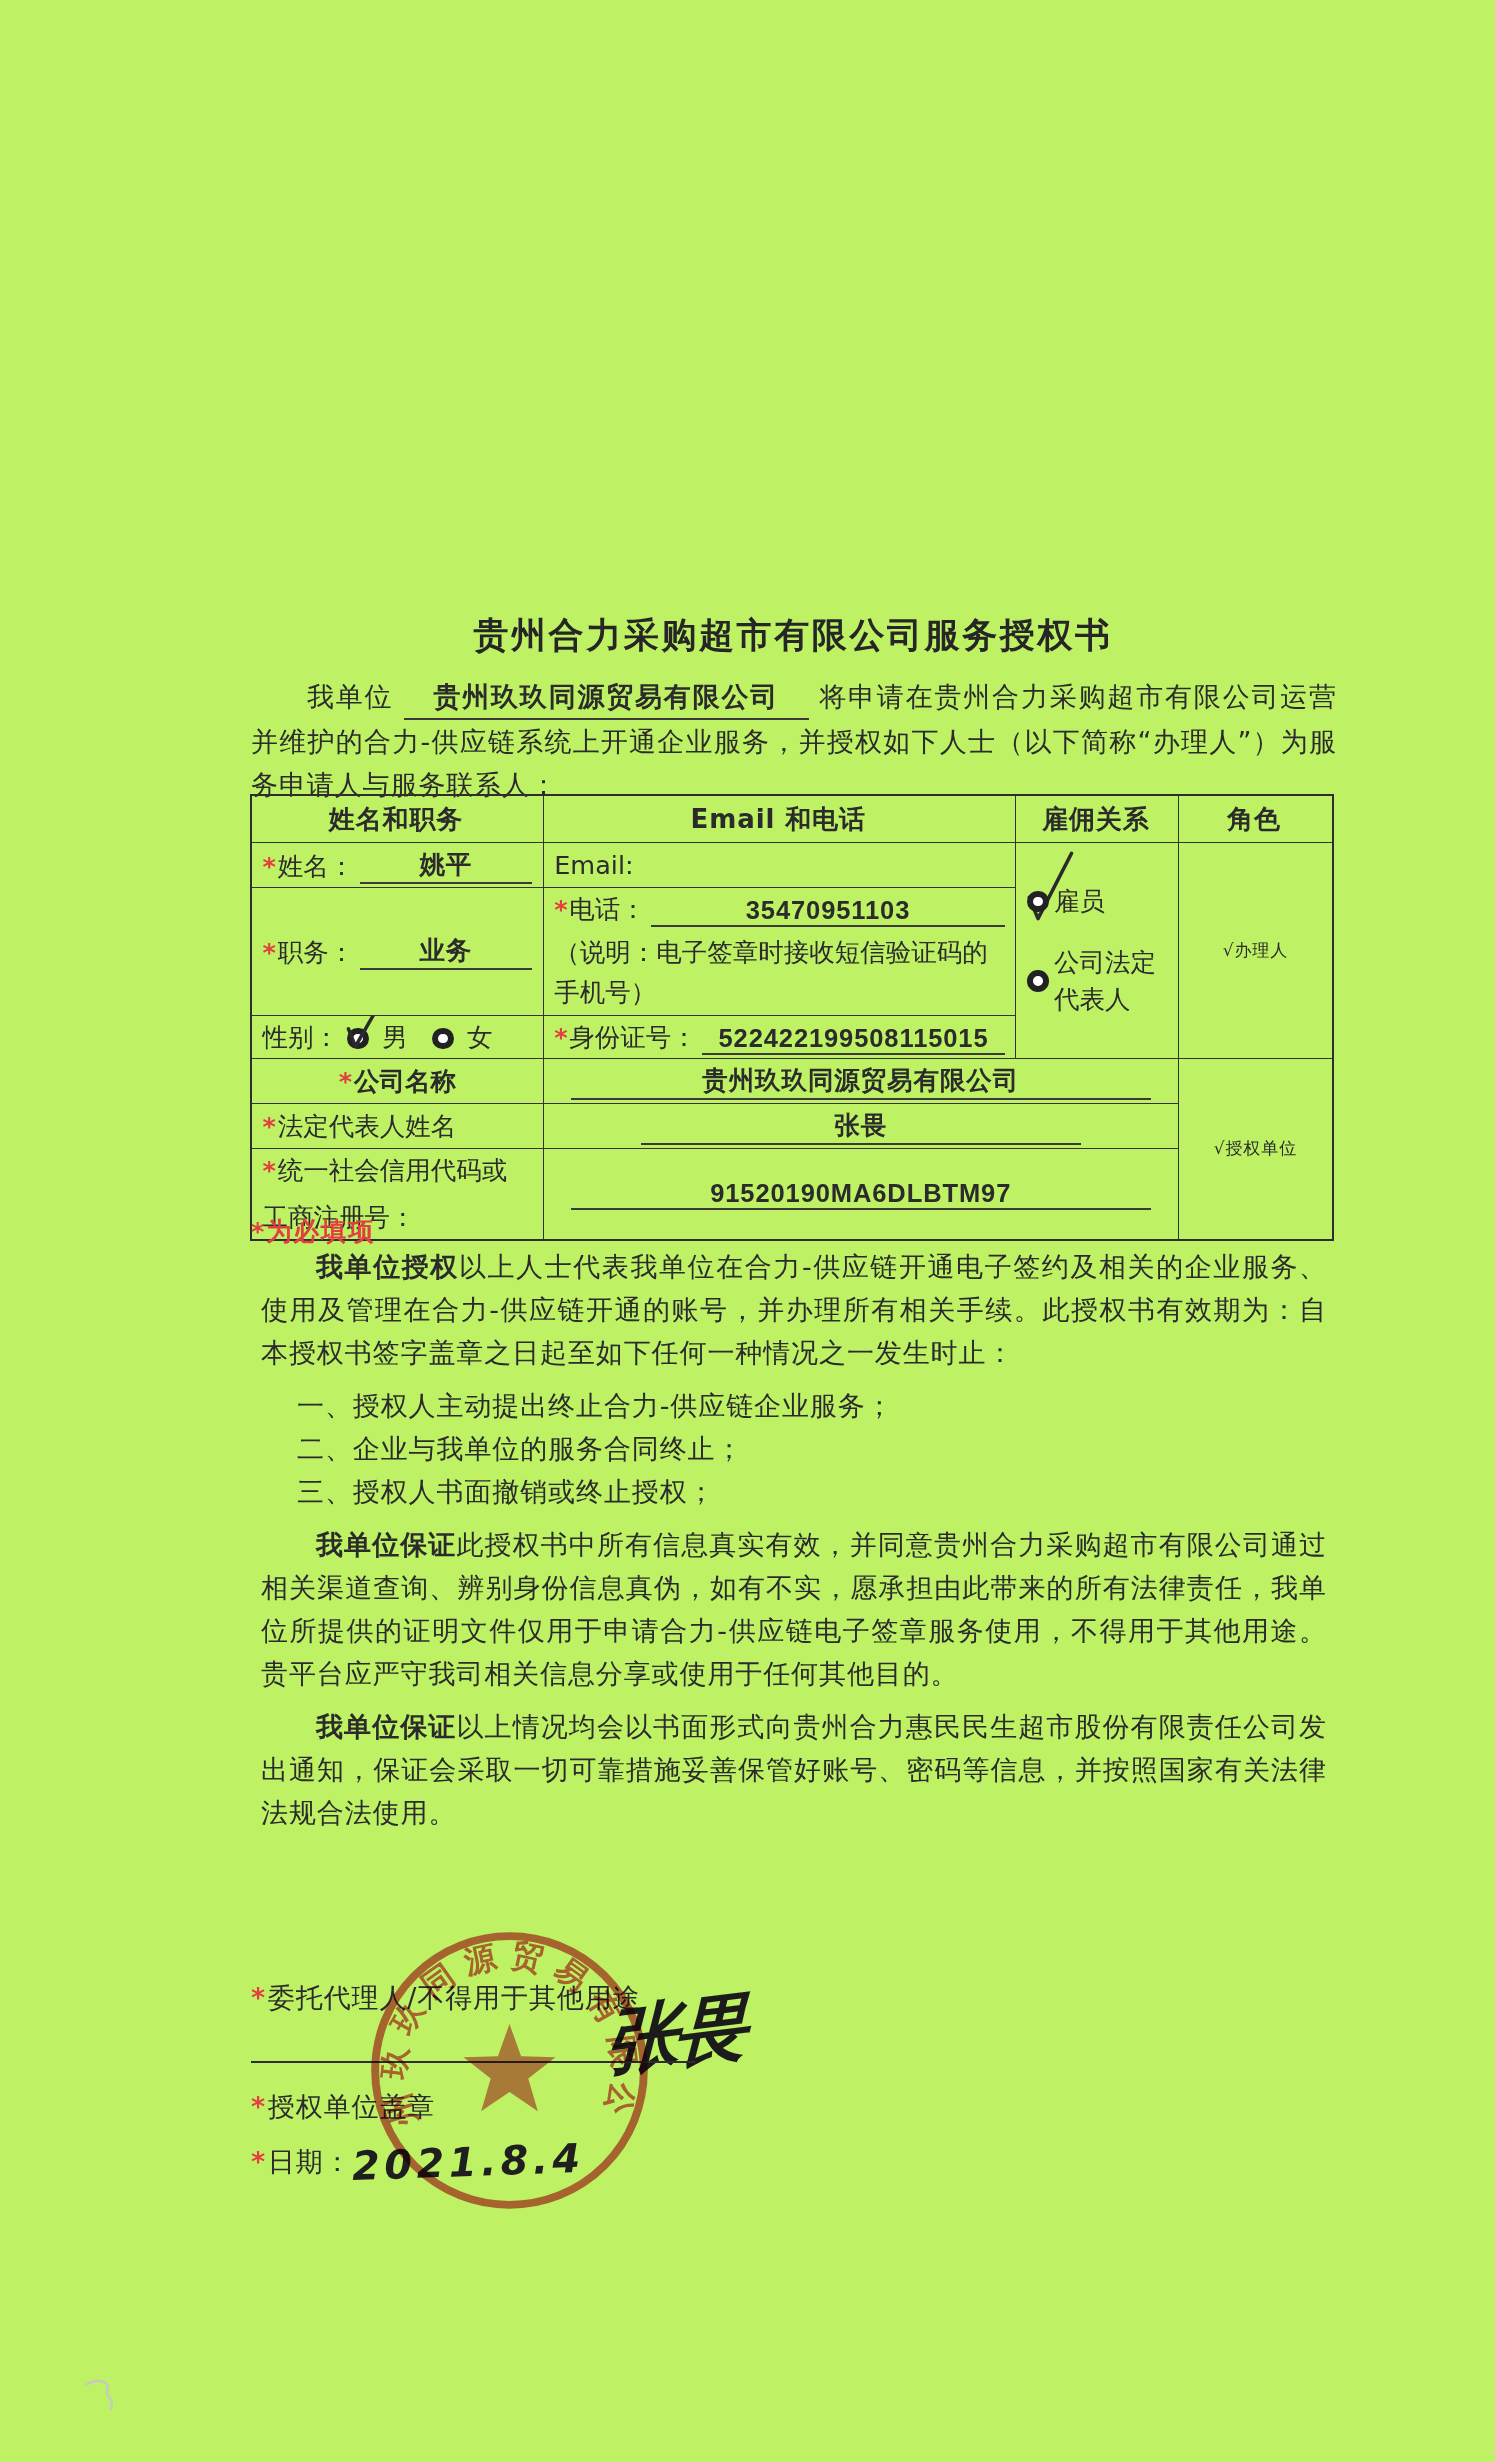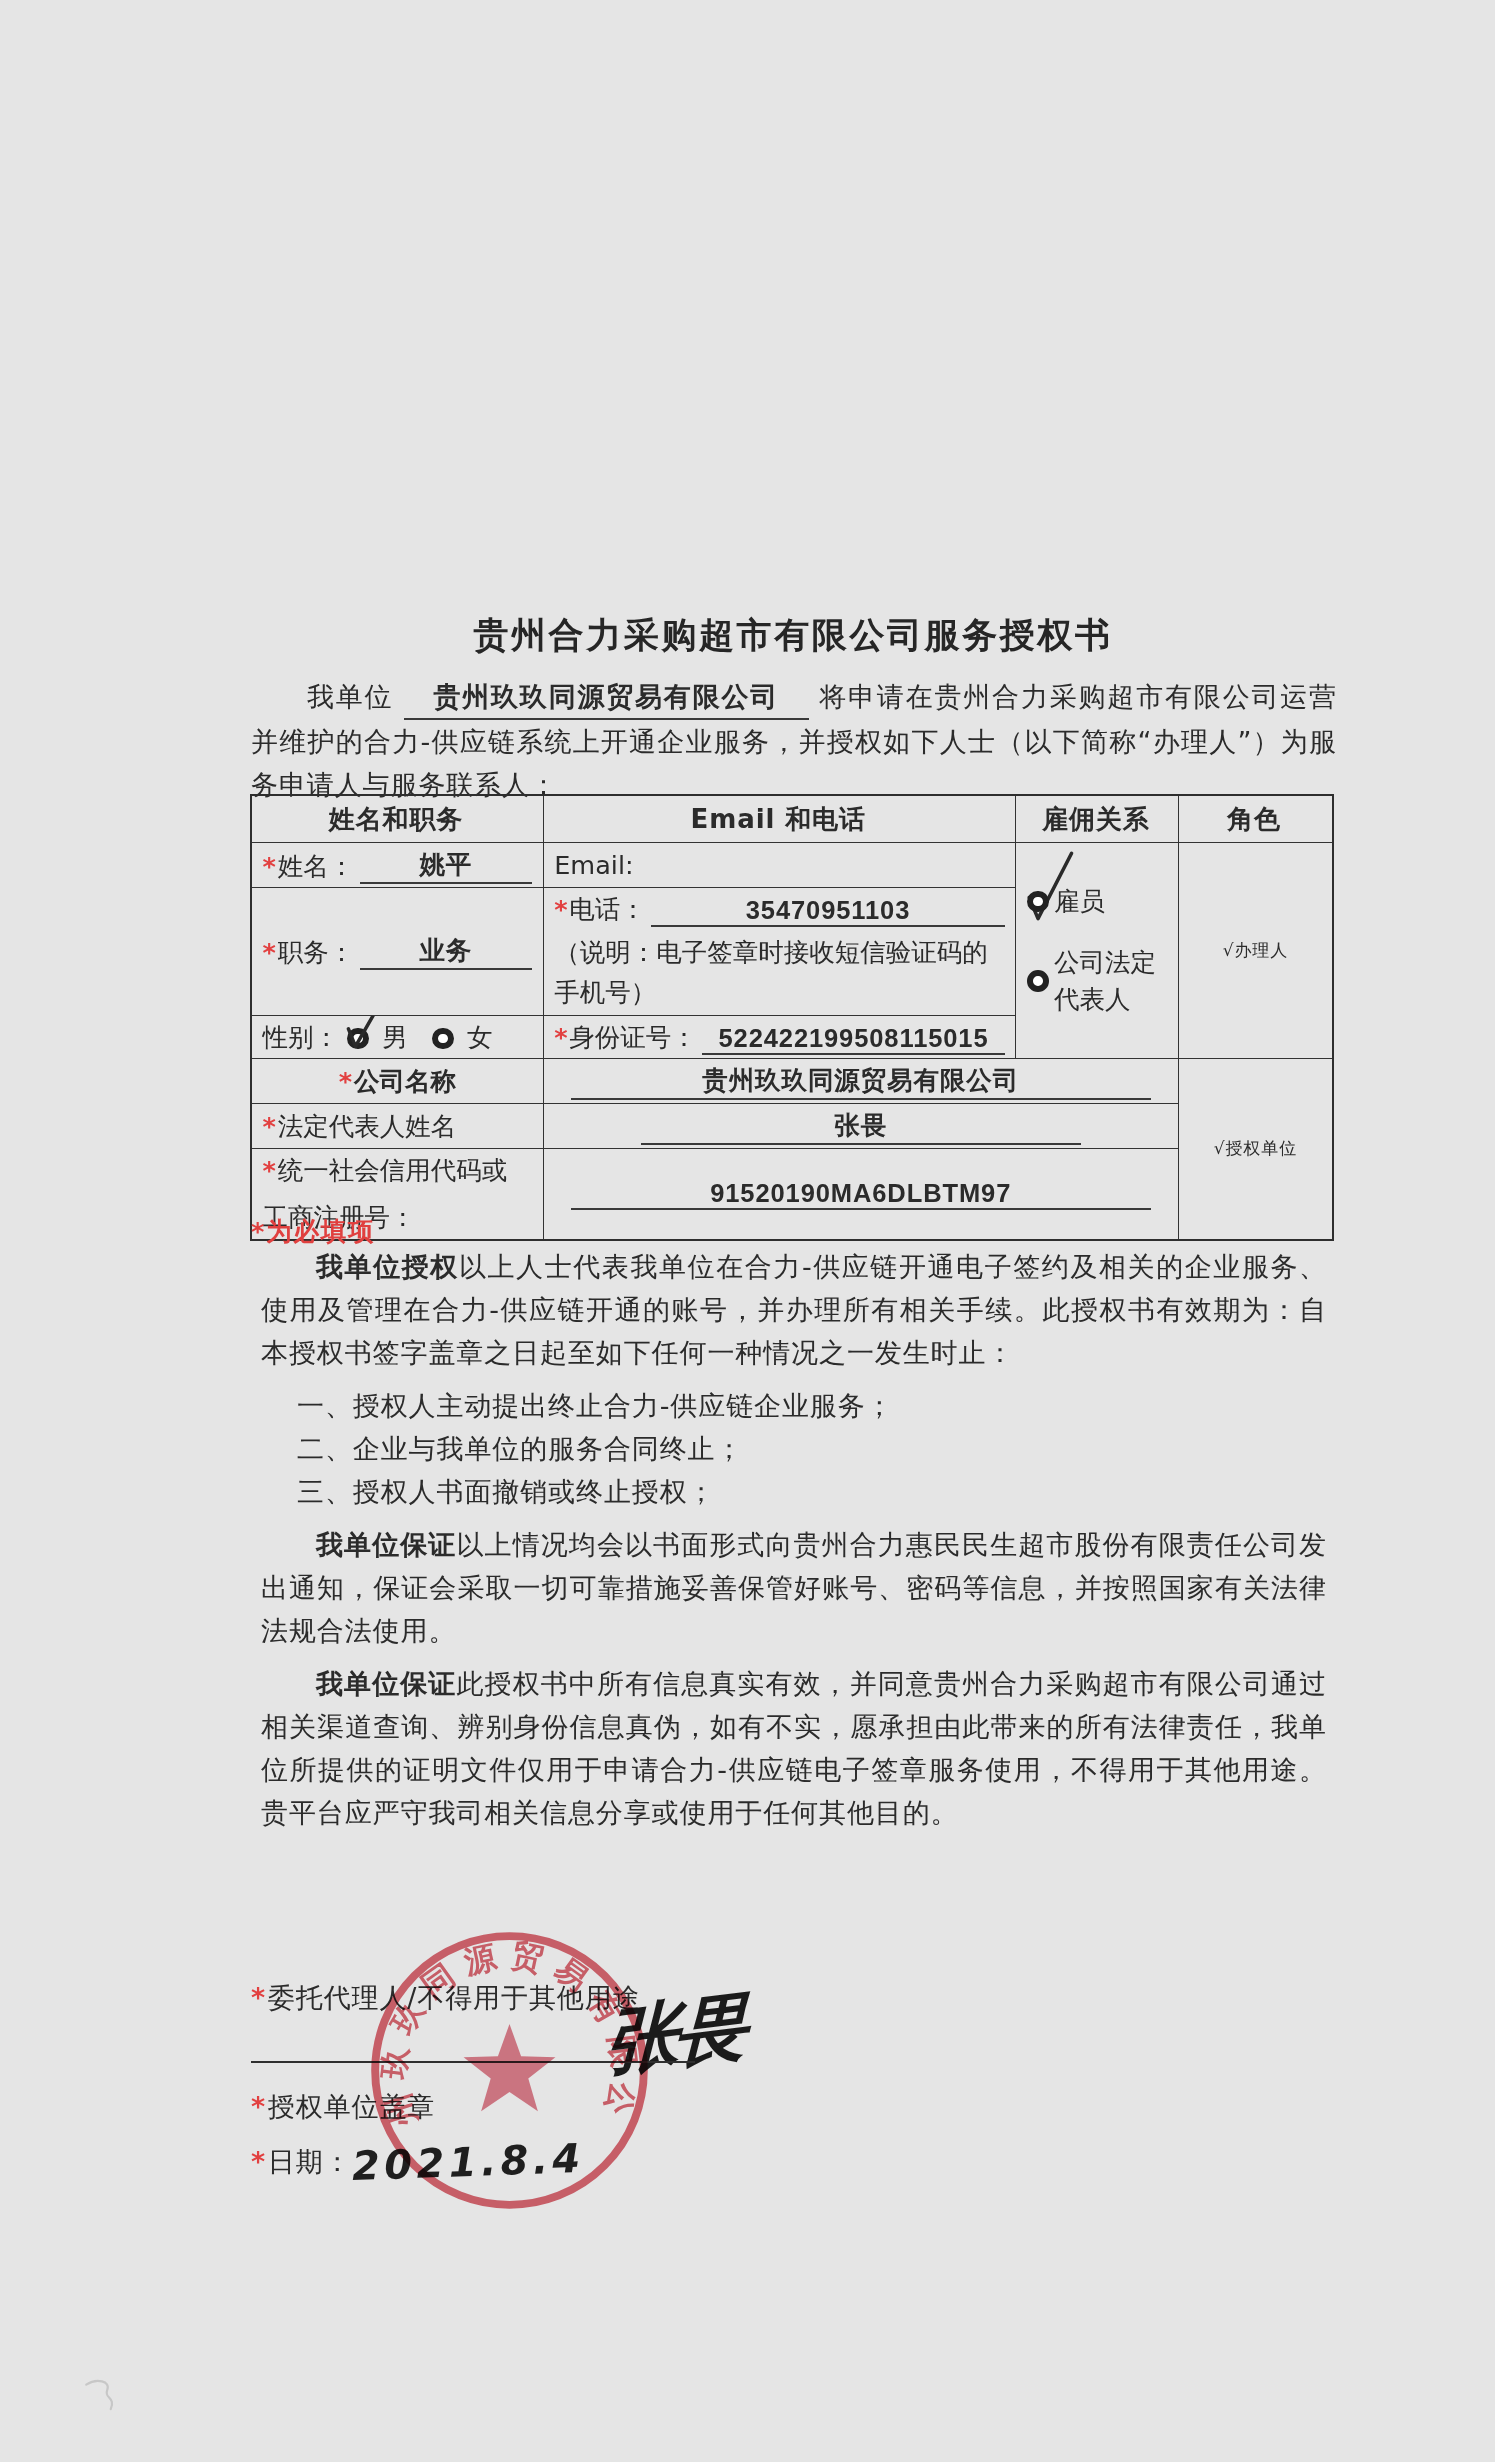--- a/index.html
+++ b/index.html
@@ -1,17 +1,17 @@
 <!DOCTYPE html>
 <html style="font-size:14px"><head>
 <meta charset="utf-8">
 <style>
   html,body{margin:0;padding:0;background:#ffffff;}
   .page{
-    position:relative;width:1495px;height:2462px;background:#e5e5e5;overflow:hidden;
+    position:relative;width:1495px;height:2462px;background:#bef264;overflow:hidden;
     font-family:"DejaVu Sans","Liberation Sans",sans-serif;color:#2d2d2d;
   }
   .abs{position:absolute;}
   
   .doc-title{
     left:251px;top:612px;width:1084px;text-align:center;
     font-size:35px;font-weight:700;letter-spacing:2.6px;color:#262626;
   }
   
   .intro{
@@ -198,22 +198,22 @@
 
   <div class="abs required-note">*为必填项</div>
 
   <div class="abs body-text">
     <p><span class="lead">我单位授权</span><span>以上人士代表我单位在合力-供应链开通电子签约及相关的企业服务、使用及管理在合力-供应链开通的账号，并办理所有相关手续。此授权书有效期为：自本授权书签字盖章之日起至如下任何一种情况之一发生时止：</span></p>
     <ul>
       <li>一、授权人主动提出终止合力-供应链企业服务；</li>
       <li>二、企业与我单位的服务合同终止；</li>
       <li>三、授权人书面撤销或终止授权；</li>
     </ul>
+    <p><span class="lead">我单位保证</span><span>此授权书中所有信息真实有效，并同意贵州合力采购超市有限公司通过相关渠道查询、辨别身份信息真伪，如有不实，愿承担由此带来的所有法律责任，我单位所提供的证明文件仅用于申请合力-供应链电子签章服务使用，不得用于其他用途。贵平台应严守我司相关信息分享或使用于任何其他目的。</span></p>
     <p><span class="lead">我单位保证</span><span>以上情况均会以书面形式向贵州合力惠民民生超市股份有限责任公司发出通知，保证会采取一切可靠措施妥善保管好账号、密码等信息，并按照国家有关法律法规合法使用。</span></p>
-    <p><span class="lead">我单位保证</span><span>此授权书中所有信息真实有效，并同意贵州合力采购超市有限公司通过相关渠道查询、辨别身份信息真伪，如有不实，愿承担由此带来的所有法律责任，我单位所提供的证明文件仅用于申请合力-供应链电子签章服务使用，不得用于其他用途。贵平台应严守我司相关信息分享或使用于任何其他目的。</span></p>
   </div>
 
   <div class="abs sig-label sign-label">
     <span class="red-star">*</span><span>委托代理人/不得用于其他用途</span>
   </div>
   <div class="abs signature hand">张畏</div>
   <div class="abs sign-line"></div>
   <div class="abs sig-label stamp-label">
     <span class="red-star">*</span><span>授权单位盖章</span>
   </div>

